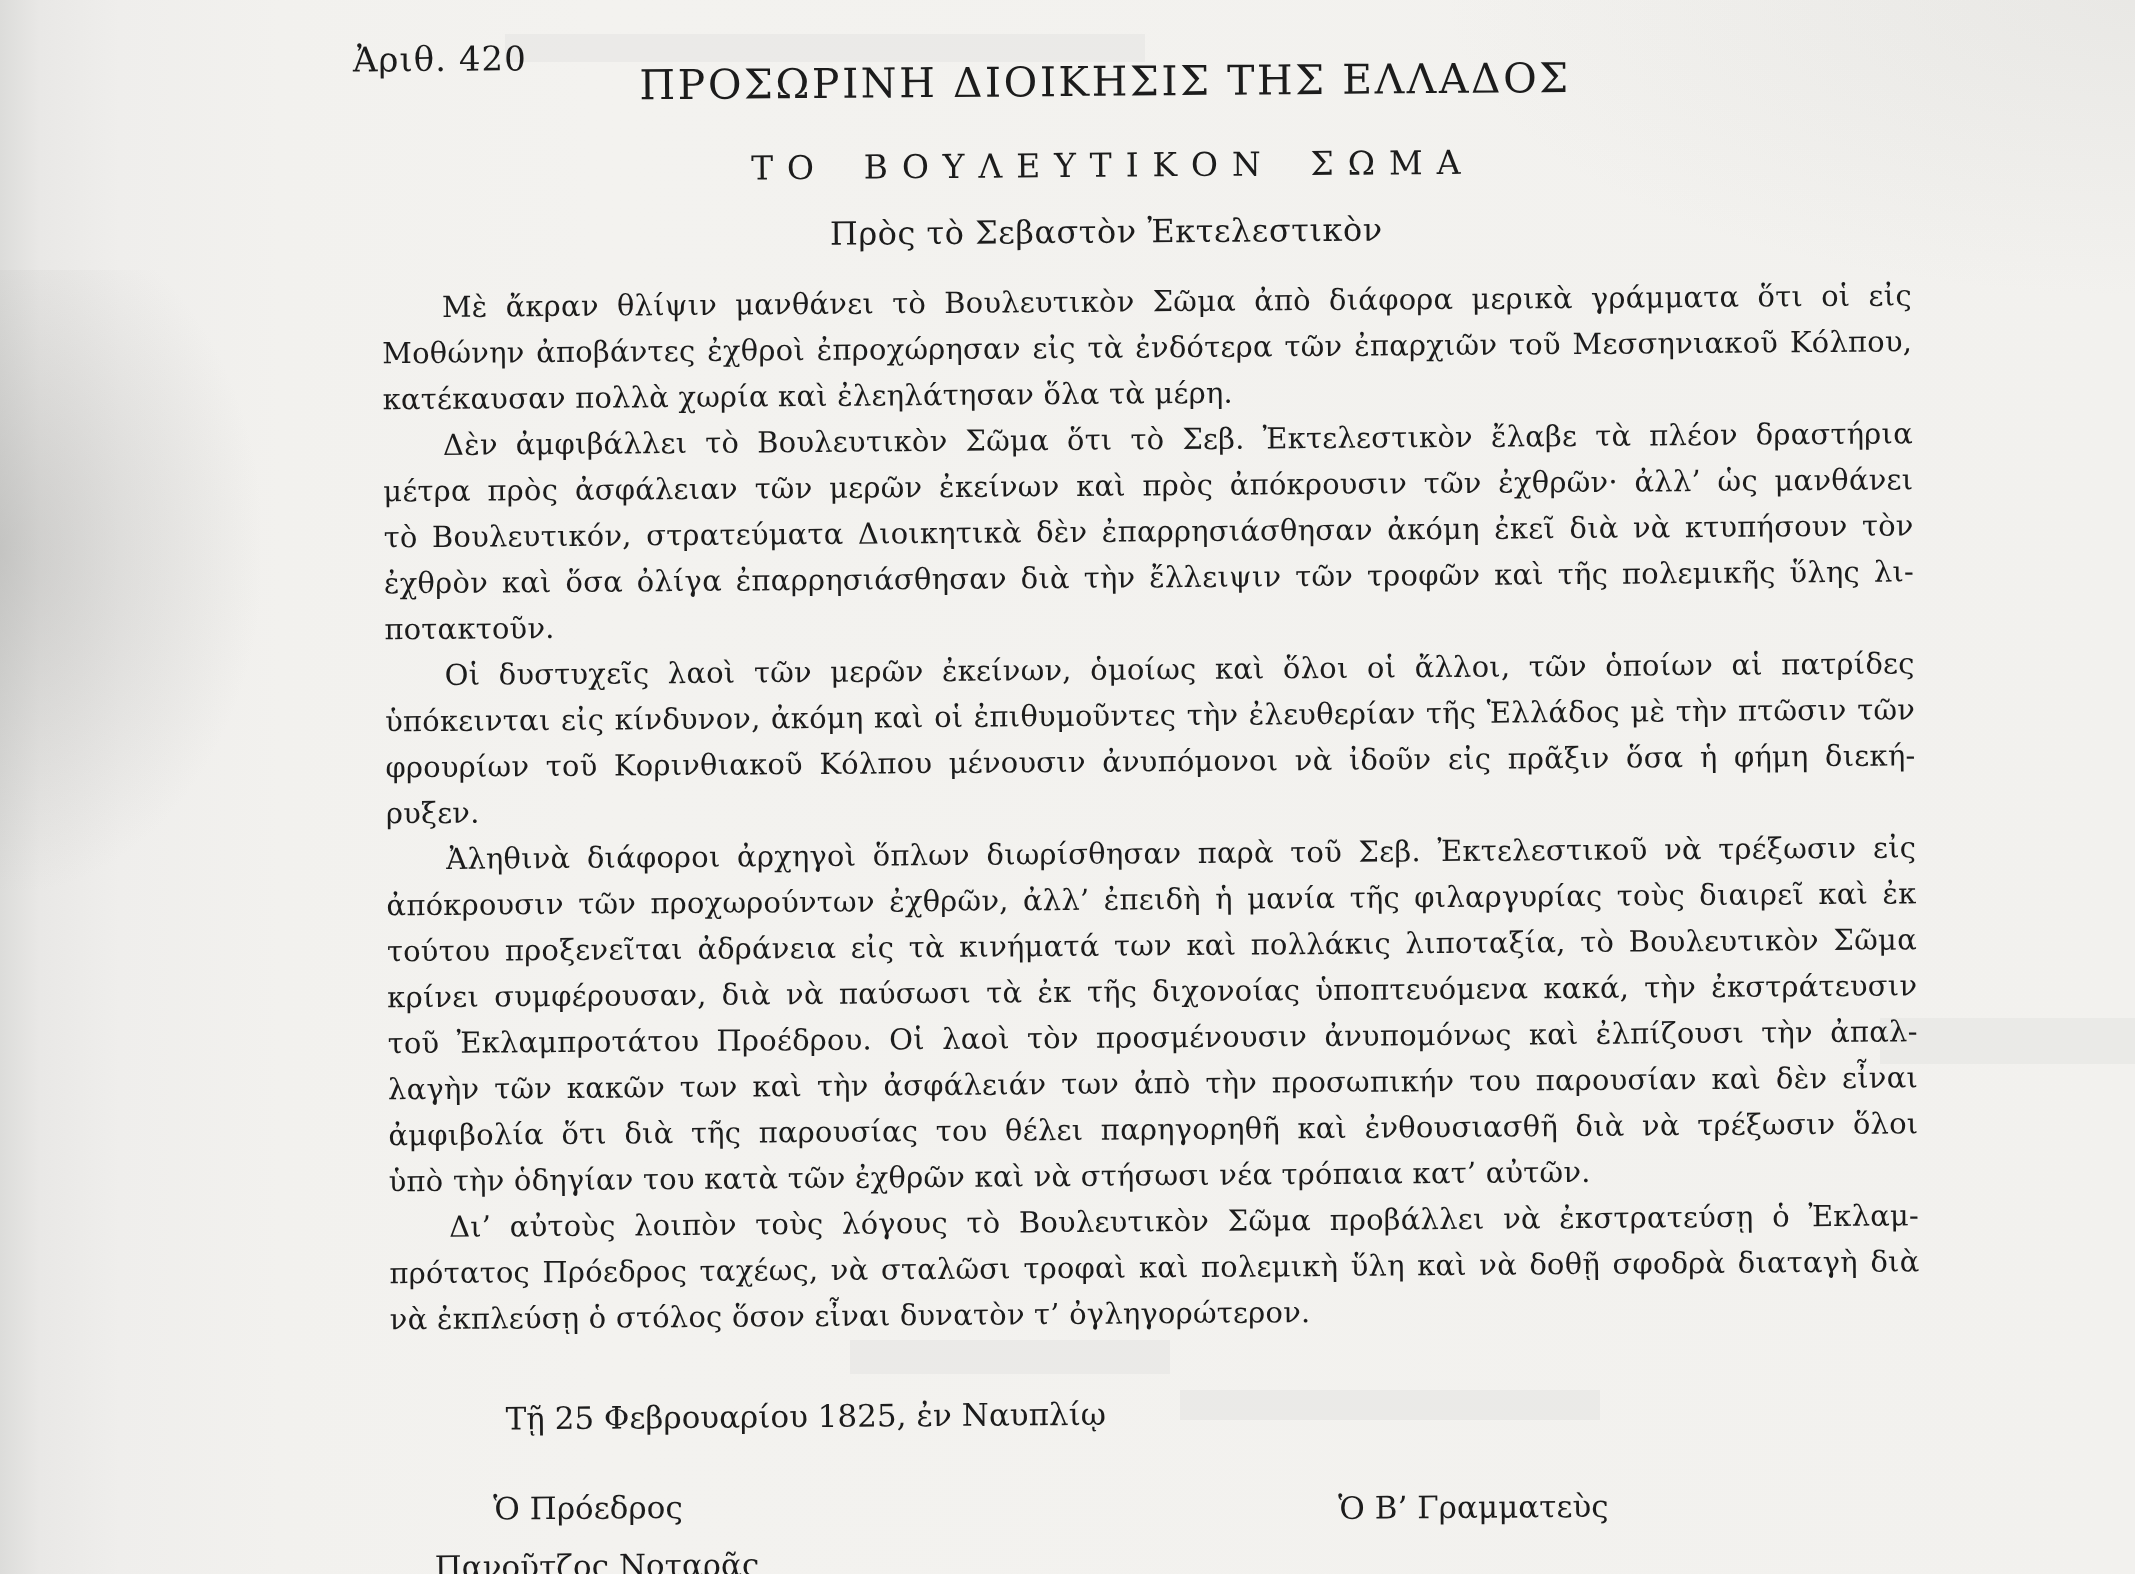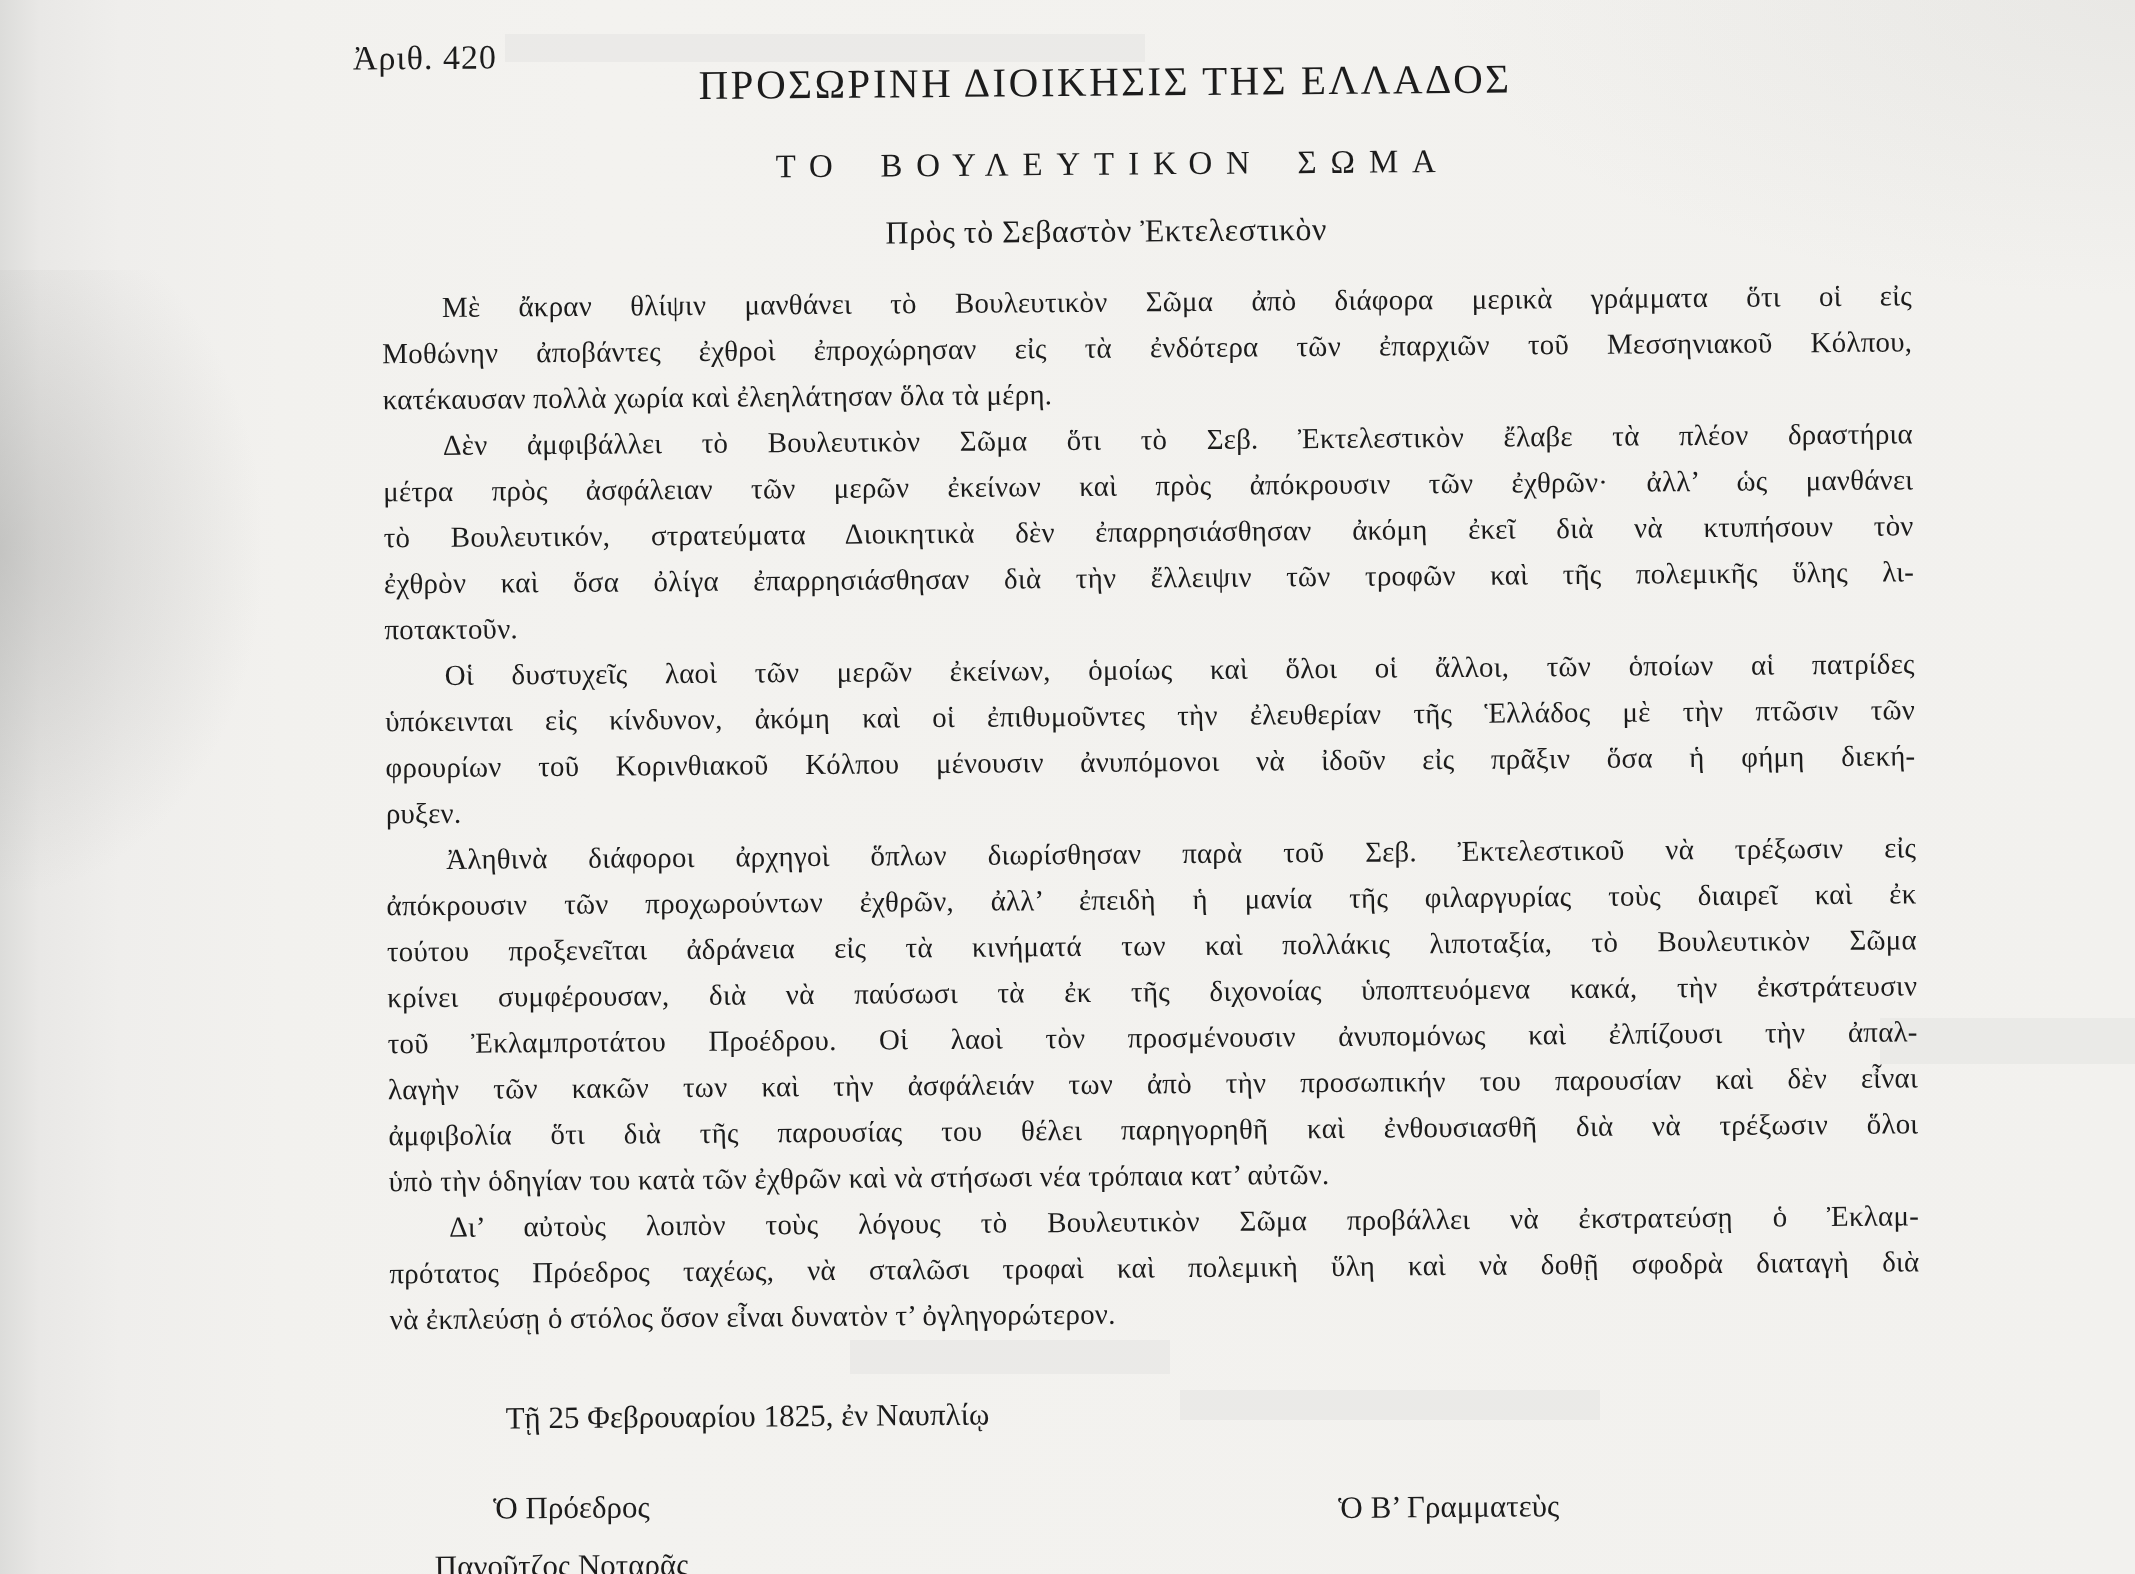--- a/index.html
+++ b/index.html
@@ -12,21 +12,20 @@
     overflow: hidden;
     font-family: "DejaVu Serif", "Liberation Serif", serif;
     background: #f3f2ef;
   }
   .page {
     position: relative;
     width: 2135px;
     height: 1574px;
     background: linear-gradient(90deg, #dcdcda 0px, #e9e8e6 40px, #efeeec 120px, #f2f1ee 280px, #f3f2ef 600px, #f2f1ee 100%);
     color: #1c1c1c;
-    font-family: Liberation Serif, serif;
   }
   .edge-blob {
     position: absolute;
     left: 0;
     top: 270px;
     width: 260px;
     height: 620px;
     background: radial-gradient(ellipse at 0% 45%, rgba(160,160,158,0.40), rgba(160,160,158,0) 72%);
     pointer-events: none;
   }

